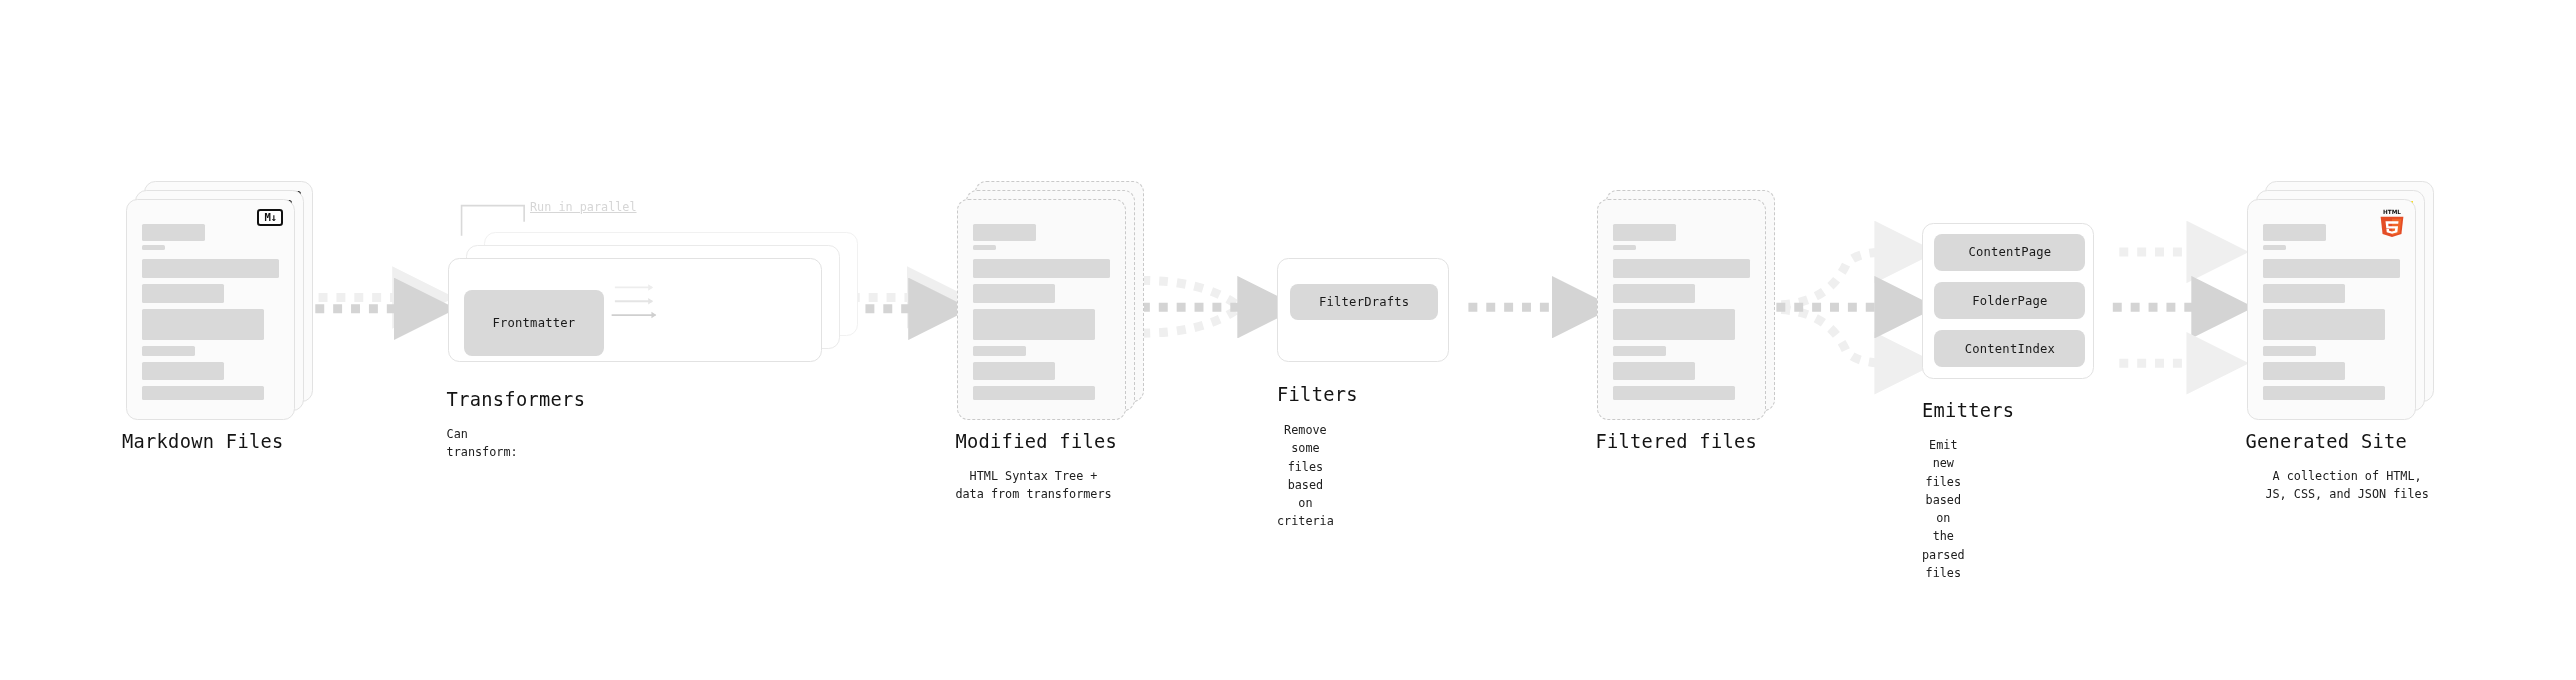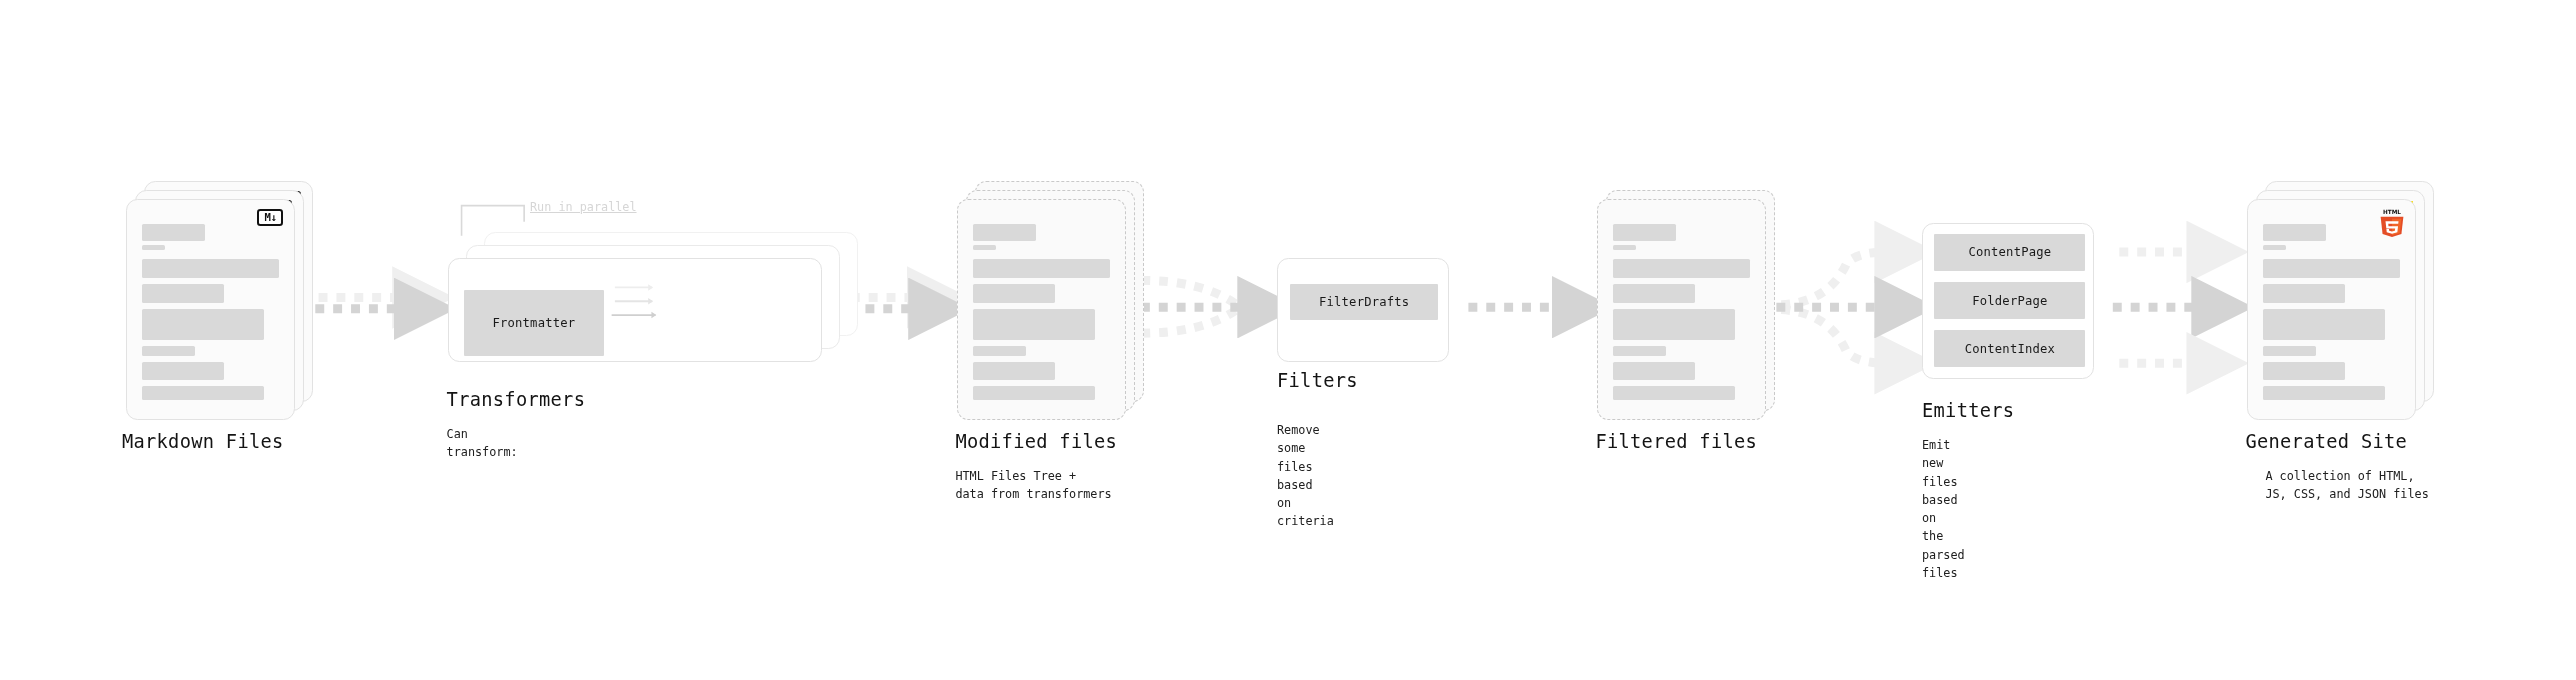--- a/index.html
+++ b/index.html
@@ -54,21 +54,21 @@
 
   
   .group-box {
     position: absolute;
     border: 1.3px solid #e2e2e2;
     border-radius: 11.4px;
     background: #ffffff;
   }
   .chip {
     background: #d9d9d9;
-    border-radius: 1px;
+    border-radius: 8px;
     color: #1a1a1a;
     display: flex; align-items: center; justify-content: center;
     font-size: 12.2px;
     letter-spacing: 0.2px;
     white-space: nowrap;
   }
 
   
   .title {
     position: absolute;
@@ -76,20 +76,21 @@
     color: #141414;
     letter-spacing: 0.3px;
     white-space: nowrap;
   }
   .desc {
     position: absolute;
     font-size: 11.8px;
     line-height: 1.55;
     color: #202020;
     white-space: pre-line;
+    text-align: center;
   }
   .desc-list { position: absolute; font-size: 11.8px; line-height: 1.55; color: #202020; }
   .desc-list .hdr { margin-bottom: 0.8px; }
   .desc-list ul { list-style: none; }
   .desc-list li::before { content: "\2022"; margin-right: 5.7px; }
   .parallel-label {
     position: absolute;
     font-size: 11.8px;
     color: #d6d6d6;
     white-space: nowrap;
@@ -230,29 +231,29 @@
           <div class="bar" style="width:100%;height:19.5px;"></div>
           <div class="bar" style="width:60%;height:19.5px;"></div>
           <div class="bar" style="width:89%;height:31px;"></div>
           <div class="bar" style="width:39%;height:10.6px;"></div>
           <div class="bar" style="width:60%;height:18px;"></div>
           <div class="bar" style="width:89%;height:14.6px;"></div>
         </div>
       </div>
     </div>
     <div class="title" style="left:-1.6px; top:232px;">Modified files</div>
-    <div class="desc" style="left:-1.6px; top:268px;">HTML Files Tree +
+    <div class="desc" style="left:-1.6px; top:268px;">HTML Syntax Tree +
 data from transformers</div>
   </div>
 
   <div class="stage-col" style="left:1277px; top:258px;">
     <div class="group-box" style="left:0; top:0; width:172px; height:104px;">
       <div class="chip" style="position:absolute;left:12.2px;top:25px;width:148px;height:36px;">FilterDrafts</div>
     </div>
-    <div class="title" style="left:0px; top:112px;">Filters</div>
+    <div class="title" style="left:0px; top:126px;">Filters</div>
     <div class="desc" style="left:0px; top:163px;">Remove some files based
 on criteria</div>
   </div>
 
   <div class="stage-col" style="left:1597px; top:199px;">
     <div class="doc-stack" style="width:187px;height:221px;">
       <div class="doc dashed back1"></div>
       <div class="doc dashed front">
         <div class="doc-body">
           <div class="bar" style="width:46%;height:16.3px;margin-bottom:4.1px;"></div>

